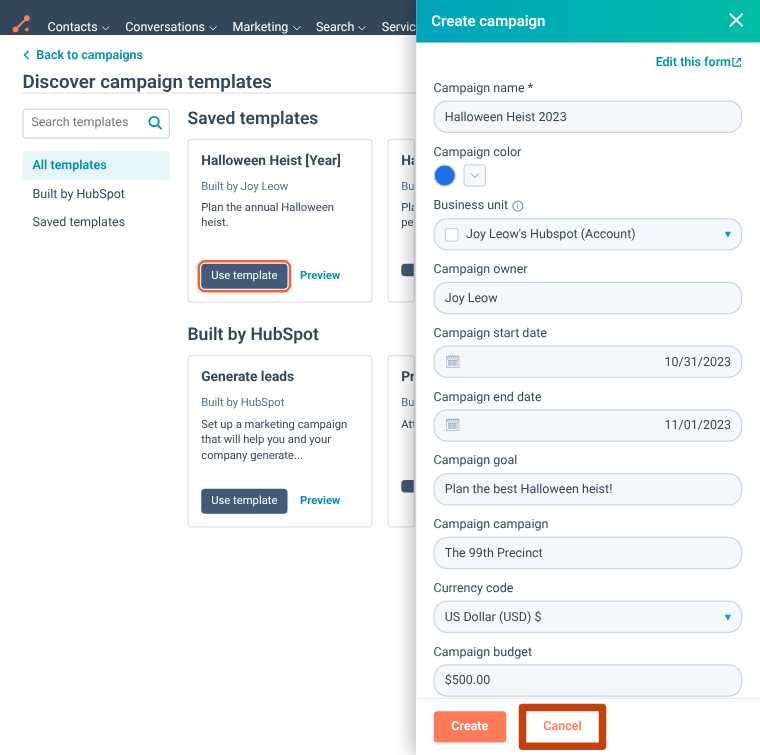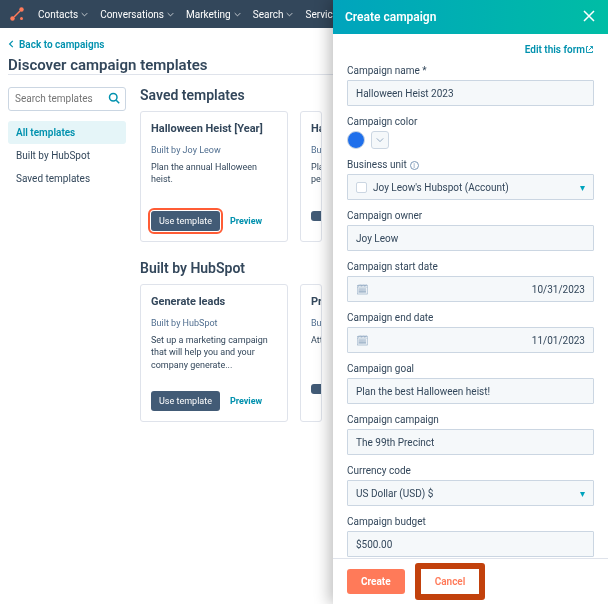--- a/index.html
+++ b/index.html
@@ -1,21 +1,21 @@
 <!DOCTYPE html>
 <html><head>
 <meta charset="utf-8">
 <style>
 *{box-sizing:border-box;margin:0;padding:0;font-family:-apple-system,BlinkMacSystemFont,"Segoe UI",Roboto,Arial,sans-serif}
 body{width:608px;height:604px;overflow:hidden;background:#fff;position:relative;color:#33475b;font-size:11px}
-.topnav{height:28px;background:#33475b;display:flex;align-items:center;padding:0 8px;gap:0}
+.topnav{height:28px;background:#33475b;display:flex;align-items:flex-end;padding:0 8px;gap:0}
 .logo{width:18px;height:18px;margin-right:6px}
 .topnav .nav-item{color:#fff;font-size:10px;padding:0 6px;display:flex;align-items:center;gap:3px;cursor:pointer}
 .topnav .nav-item svg{width:7px;height:7px}
-.page{padding:10px 8px}
+.page{padding:10px 18px}
 .back{color:#0091ae;font-size:10px;font-weight:600;display:inline-flex;align-items:center;gap:3px;cursor:pointer;margin-bottom:6px}
 .title{font-size:15px;font-weight:600;}
 .cols{display:flex;gap:14px}
 .left{width:118px}
 .search{position:relative;margin-bottom:10px}
 .search input{width:100%;height:24px;border:1px solid #cbd6e2;border-radius:3px;padding:0 22px 0 6px;font-size:10px;color:#516f90}
 .search .sicon{position:absolute;right:6px;top:5px;color:#0091ae}
 .filters{list-style:none}
 .filters li{padding:6px 8px;font-size:10px;cursor:pointer;color:#33475b}
 .filters li.active{background:#e5f5f8;color:#0091ae;font-weight:600;border-radius:3px}
@@ -36,21 +36,21 @@
 .mhead .mtitle{font-size:12px;font-weight:600}
 .mhead .close{cursor:pointer}
 .mbody{flex:1;overflow-y:auto;padding:10px 14px 60px 14px}
 .mbody::-webkit-scrollbar{width:6px}
 .mbody::-webkit-scrollbar-thumb{background:#cbd6e2;border-radius:3px}
 .editlink{display:flex;justify-content:flex-end;margin-bottom:10px}
 .editlink a{color:#0091ae;font-size:10px;font-weight:600;display:inline-flex;align-items:center;gap:0;cursor:pointer}
 .fld{margin-bottom:10px}
 .fld label{display:block;font-size:10px;color:#33475b;margin-bottom:4px}
 .fld label .info{display:inline-block;width:9px;height:9px;border:1px solid #7c98b6;border-radius:50%;color:#7c98b6;font-size:7px;text-align:center;line-height:8px;margin-left:3px}
-.inp,.sel{width:100%;height:26px;border:1px solid #cbd6e2;border-radius:1px;background:#f5f8fa;padding:0 8px;font-size:10px;color:#33475b}
+.inp,.sel{width:100%;height:26px;border:1px solid #cbd6e2;border-radius:11px;background:#f5f8fa;padding:0 8px;font-size:10px;color:#33475b}
 .sel{display:flex;align-items:center;justify-content:space-between;cursor:pointer}
 .sel .chev{color:#00a4bd}
 .sel .sq{width:11px;height:11px;border:1px solid #cbd6e2;border-radius:2px;margin-right:6px;background:#fff}
 .sel .selrow{display:flex;align-items:center}
 .color{display:flex;align-items:center;gap:6px}
 .swatch{width:18px;height:18px;border-radius:50%;background:#1f6feb;border:1px solid #cbd6e2}
 .colordrop{width:18px;height:18px;border:1px solid #cbd6e2;border-radius:3px;display:flex;align-items:center;justify-content:center;cursor:pointer;background:#f5f8fa}
 .dateinp{display:flex;align-items:center;gap:6px}
 .dateinp .cal{color:#7c98b6}
 .mfoot{position:absolute;bottom:0;left:0;right:0;height:46px;border-top:1px solid #dfe3eb;background:#fff;display:flex;align-items:center;gap:10px;padding:0 14px}

